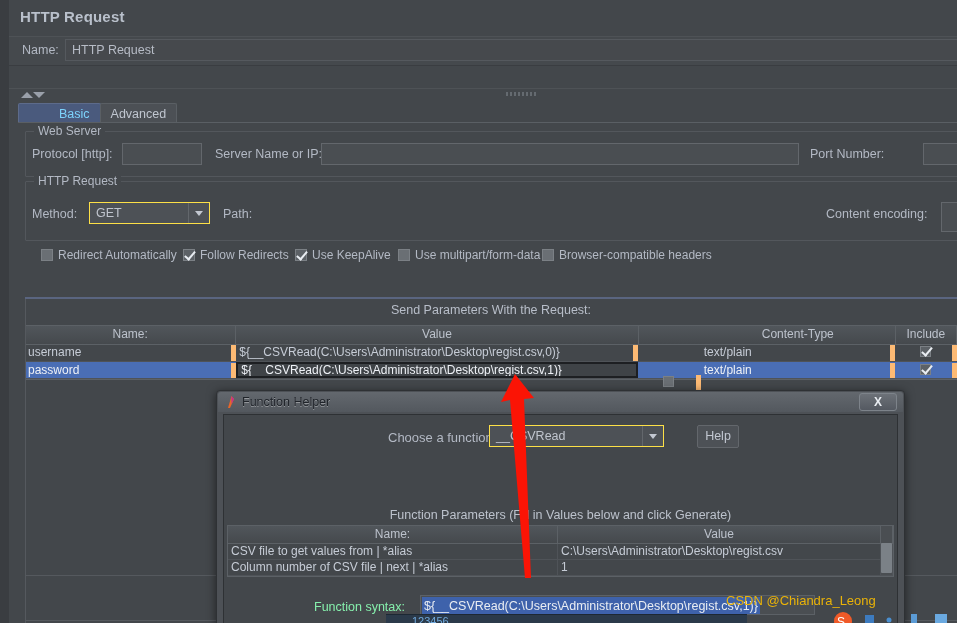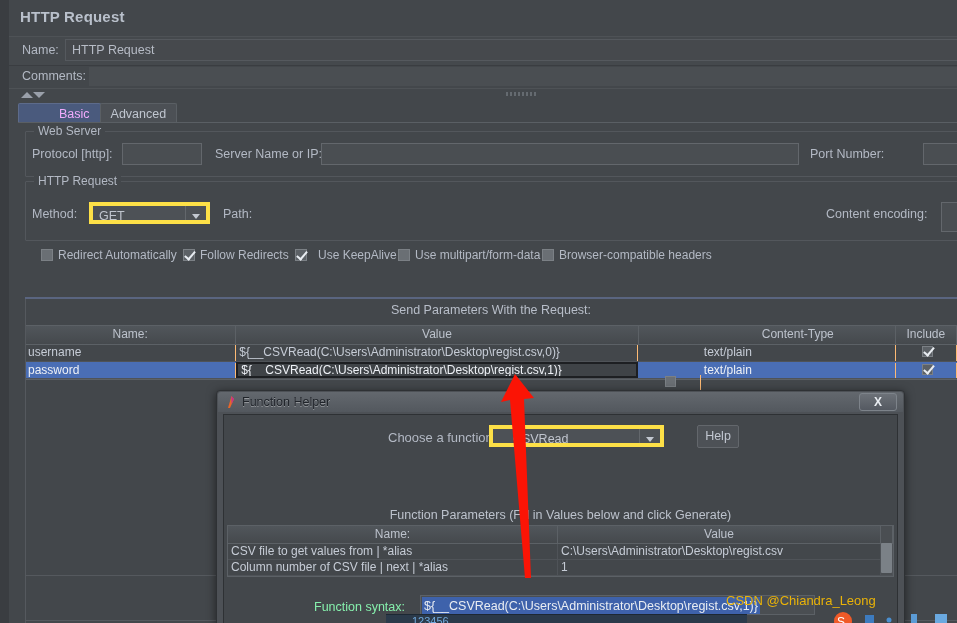--- a/index.html
+++ b/index.html
@@ -153,21 +153,21 @@
     background: #4c5055;
     border: 1px solid #5a5f64;
     border-bottom: none;
     color: #c0c6d0;
     margin-right: -1px;
     border-radius: 2px 2px 0 0;
     cursor: default;
   }
   .tab.active {
     background: #4a5a7d;
-    color: #f0abfc;
+    color: #7dd3fc;
     border-color: #5d6b8b;
     padding-left: 40px;
   }
   .tabs-underline {
     position: absolute;
     left: 9px; right: 0; top: 122px;
     height: 1px;
     background: #5a5f64;
   }
   
@@ -205,21 +205,21 @@
   .ftxt {
     position: absolute;
     font-size: 12.5px;
     color: #b3b9c4;
   }
   
   .combo {
     position: absolute;
     display: flex;
     background: #4d5156;
-    border: 4px solid #fde047;
+    border: 1px solid #fde047;
     box-sizing: border-box;
     height: 22px;
   }
   .combo .val {
     flex: 1;
     color: #c0c5ce;
     font-size: 12.5px;
     padding: 3px 0 0 6px;
     overflow: hidden;
     white-space: nowrap;
@@ -327,21 +327,21 @@
   }
   .tbl-row.selected {
     background: #4a6eb5;
     align-items: center;
   }
   .tbl-row > div {
     font-size: 12px;
     color: #c6ccd6;
     line-height: 15px;
     padding-left: 3px;
-    border-right: 1px solid #fdba74;
+    border-right: 5px solid #fdba74;
     box-sizing: border-box;
     overflow: hidden;
     white-space: nowrap;
   }
   .tbl-row.selected > div {
     color: #eef1f6;
   }
   .c-name  { width: 217px; }
   .c-value { width: 413px; }
   .c-url   { width: 64px;  text-align: center; margin-top: 25px; }
@@ -588,24 +588,20 @@
     <div class="title-bar">
       <div class="title-text">HTTP Request</div>
     </div>
     <div class="title-rule"></div>
 
     <div class="name-row">
       <span class="label name-label">Name:</span>
       <input class="name-input" value="HTTP Request" style="">
     </div>
 
-    <div class="comments-row">
-      <span class="label comments-label">Comments:</span>
-      <input class="comments-input" value="" style="">
-    </div>
     <div class="comments-rule"></div>
 
     <div class="splitter">
       <div class="tri tri-up"></div>
       <div class="tri tri-down"></div>
       <div class="grip"></div>
     </div>
 
     <div class="tabs">
       <span class="tab active">Basic</span><span class="tab">Advanced</span>
@@ -636,21 +632,21 @@
 
     <div class="cbrow">
       <label class="cbitem" style="left:16px; top:0;">
         <span class="cbbox"></span>
         <span>Redirect Automatically</span>
       </label>
       <label class="cbitem" style="left:158px; top:0;">
         <span class="cbbox checked"></span>
         <span>Follow Redirects</span>
       </label>
-      <label class="cbitem" style="left:270px; top:0;gap:6px;">
+      <label class="cbitem" style="left:270px; top:0;">
         <span class="cbbox checked"></span>
         <span>Use KeepAlive</span>
       </label>
       <label class="cbitem" style="left:373px; top:0;">
         <span class="cbbox"></span>
         <span>Use multipart/form-data</span>
       </label>
       <label class="cbitem" style="left:517px; top:0;">
         <span class="cbbox"></span>
         <span>Browser-compatible headers</span>

